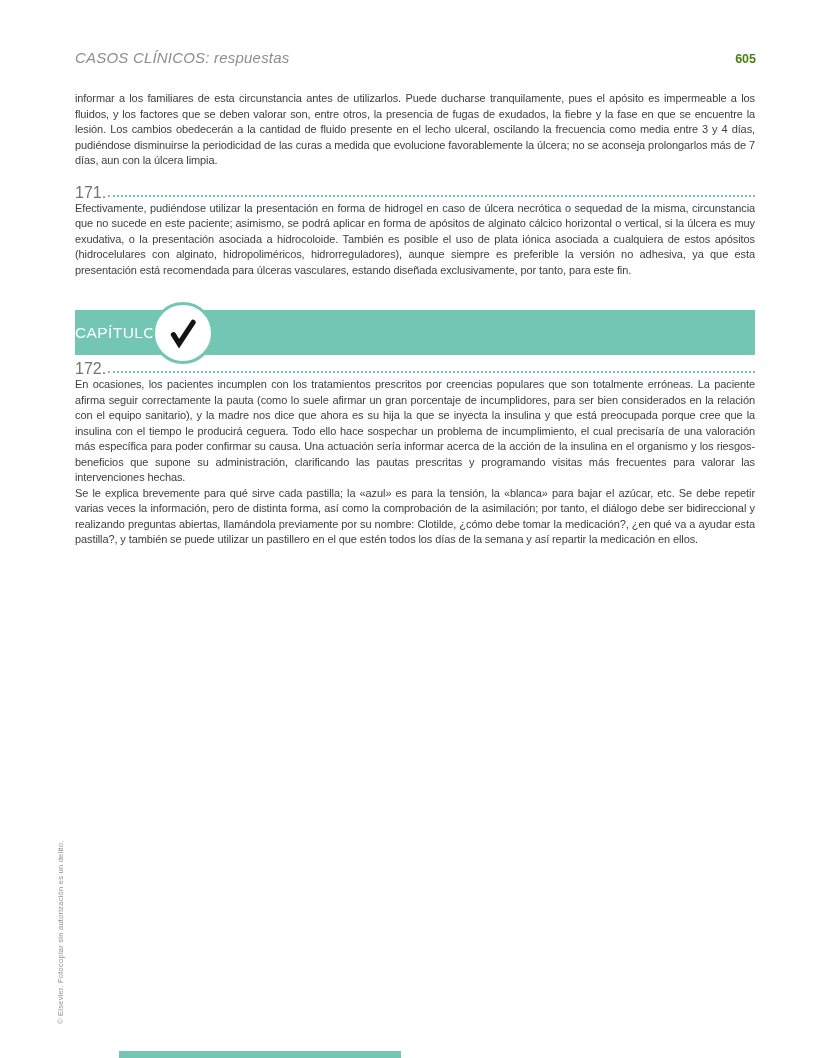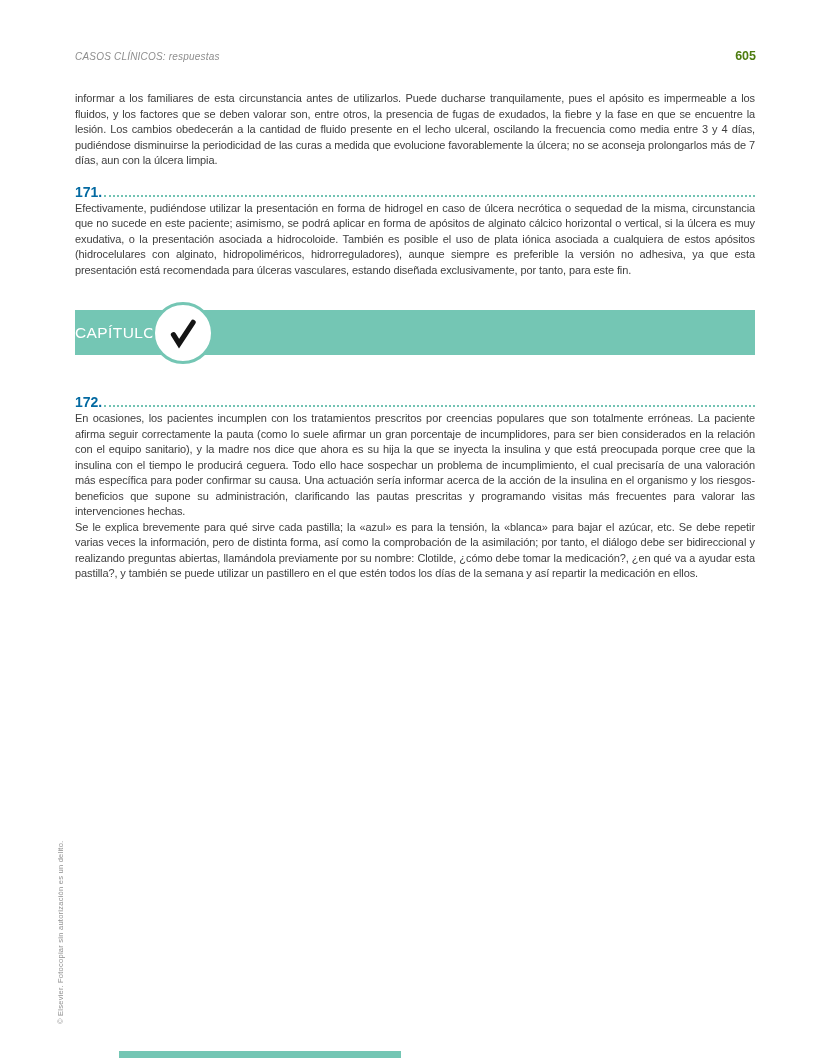--- a/index.html
+++ b/index.html
@@ -14,21 +14,21 @@
   }
   .running-head {
     position: absolute;
     top: 49px; left: 75px; right: 72px;
     display: flex;
     justify-content: space-between;
     align-items: baseline;
   }
   .running-title {
     font-style: italic;
-    font-size: 10px;
+    font-size: 15px;
     color: #8d8d8d;
     letter-spacing: 0.2px;
   }
   .page-number {
     font-size: 12.5px;
     font-weight: bold;
     color: #4d7c0f;
   }
   .content {
     position: absolute;
@@ -42,25 +42,25 @@
     letter-spacing: -0.1px;
     text-align: justify;
     color: #3e3e3e;
   }
   .section-head {
     display: flex;
     align-items: flex-end;
     margin: 15px 0 2px 0;
     height: 15px;
   }
-  .section-head.after-banner { margin-top: 39px; }
+  .section-head.after-banner { margin-top: 5px; }
   .section-number {
-    font-size: 14px;
-    font-weight: 700;
-    color: #0369a1;
+    font-size: 16px;
+    font-weight: 400;
+    color: #737373;
     line-height: 13px;
   }
   .dotted-leader {
     flex: 1;
     margin-left: 2px;
     margin-bottom: 2px;
     border-bottom: 2px dotted #72c3b3;
   }
   .chapter-banner {
     position: relative;

